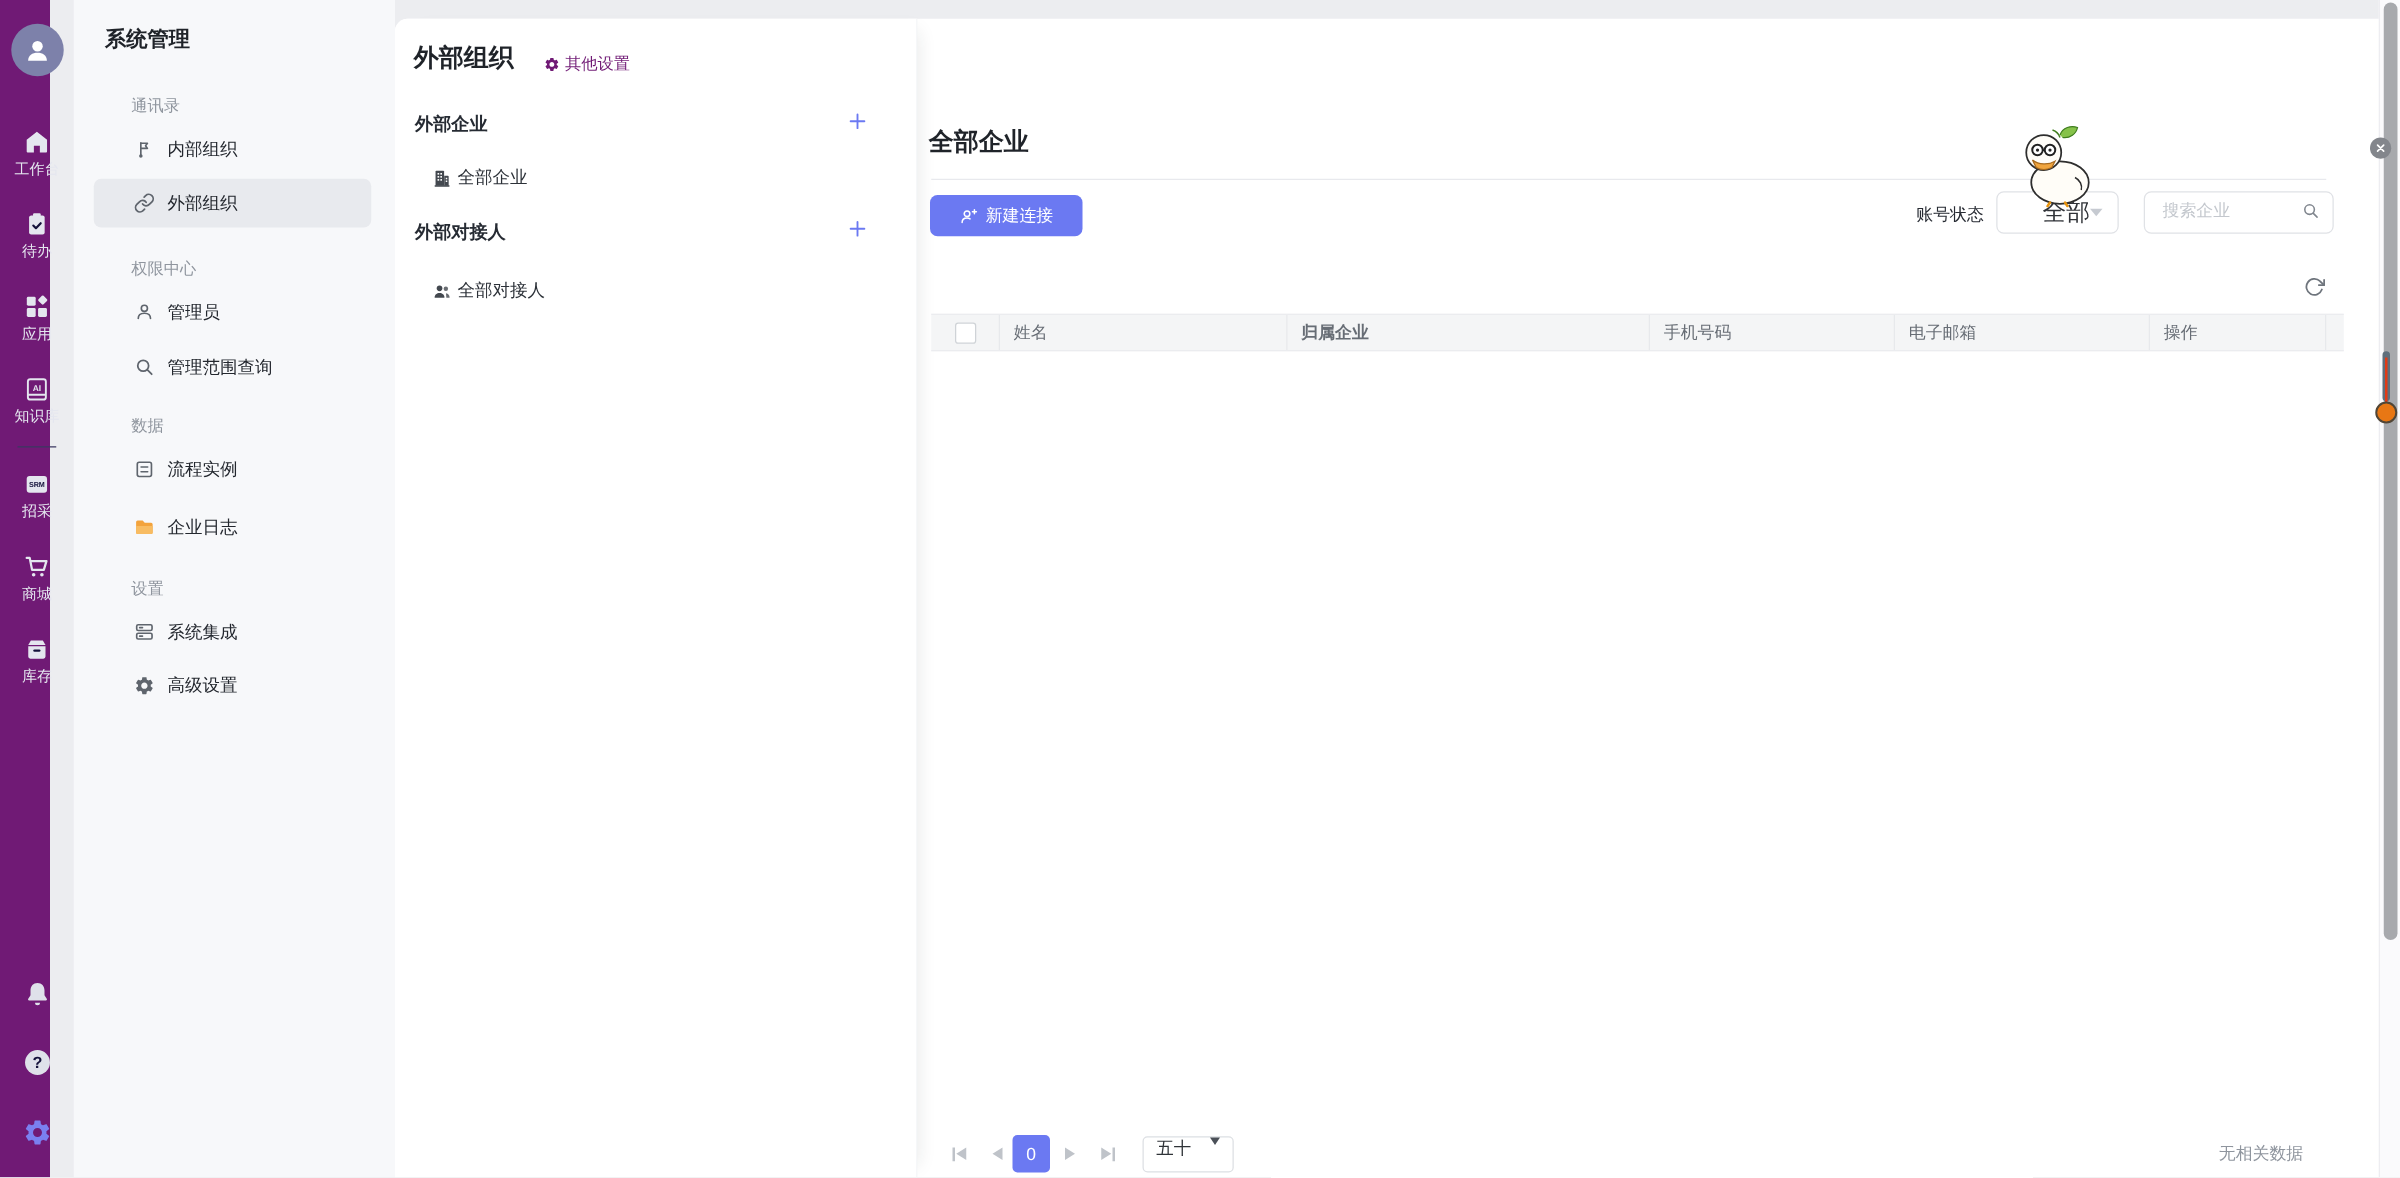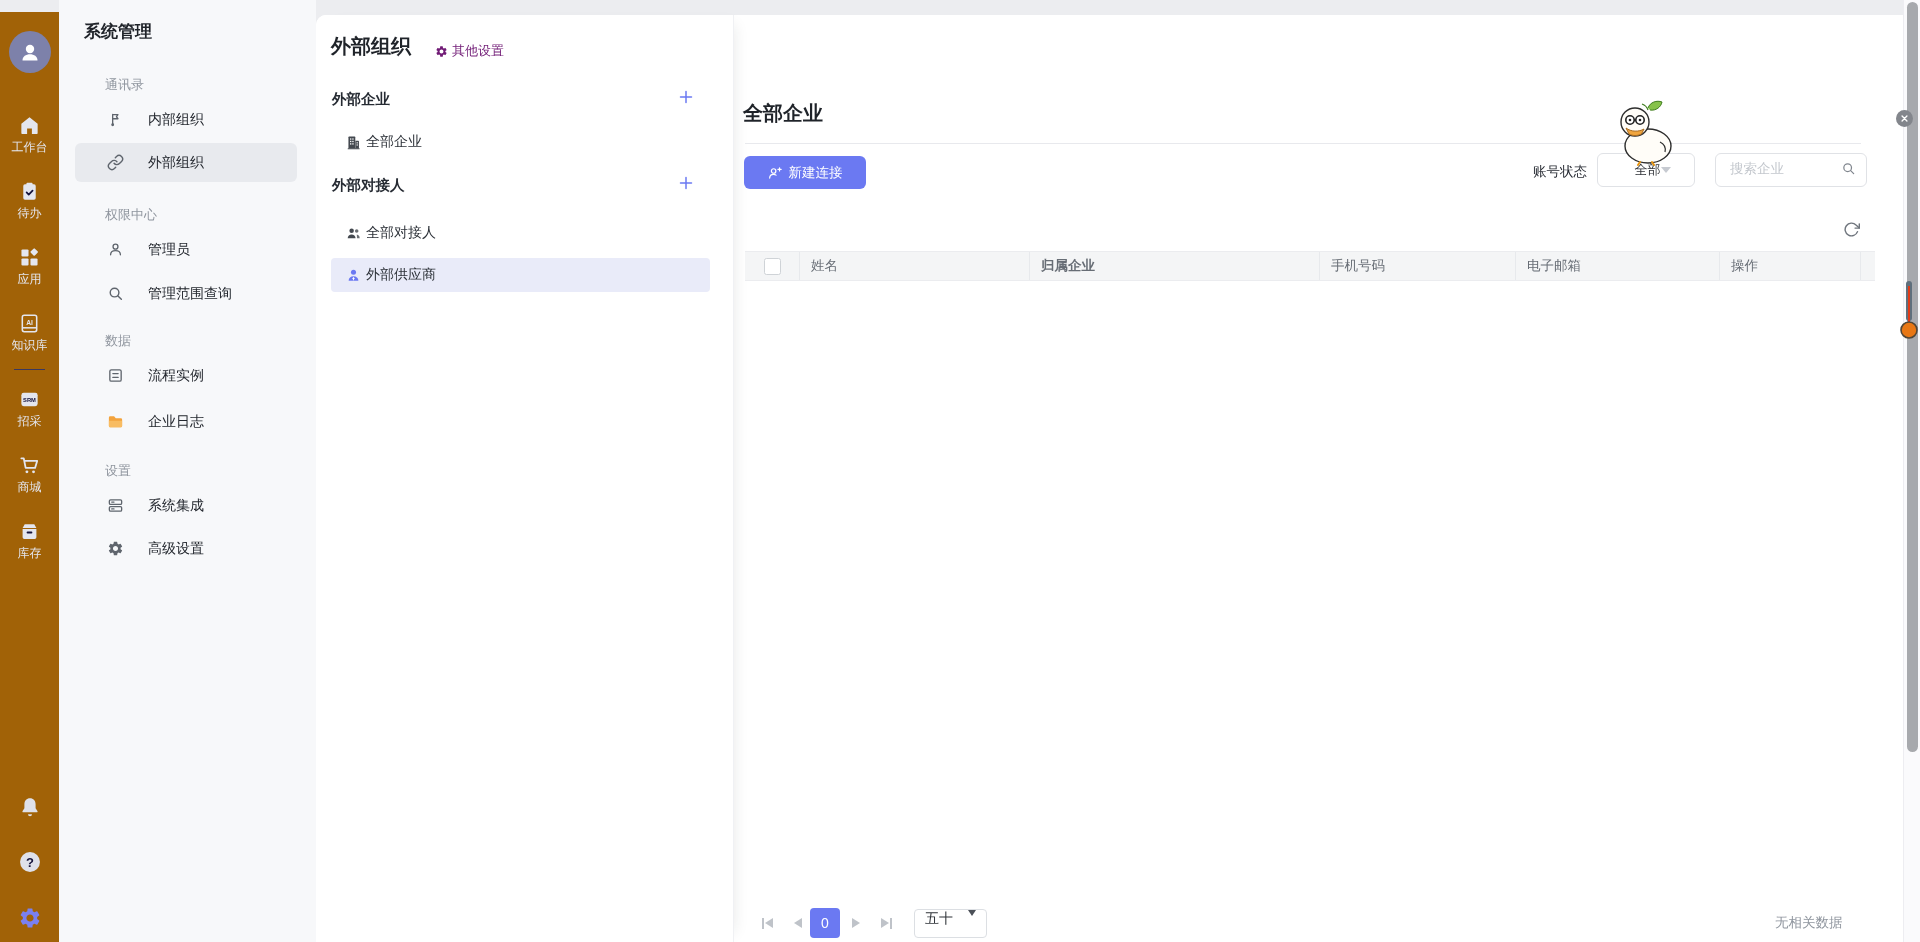--- a/index.html
+++ b/index.html
@@ -2,39 +2,39 @@
 <html><head>
 <meta charset="utf-8">
 <style>
   html,body{margin:0;padding:0;background:#ecedf0;}
   .page{position:relative;width:1920px;height:942px;overflow:hidden;background:#ecedf0;
         font-family:"Liberation Sans","DejaVu Sans",sans-serif;color:#1f2329;}
   svg{display:block;}
   .defs{position:absolute;width:0;height:0;overflow:hidden;}
 
   
-  .rail{position:absolute;left:0;top:0;bottom:0;width:59px;background:#a16207;z-index:6;margin-top:12px;}
+  .rail{position:absolute;left:0;top:0;bottom:0;width:40px;background:#701a75;z-index:6;}
   .avatar{position:absolute;left:9px;top:19px;width:42px;height:42px;border-radius:50%;
           background:#7d81aa;display:flex;align-items:center;justify-content:center;cursor:pointer;}
   .avatar svg{width:24px;height:24px;}
   .rail-item{position:absolute;left:0;width:59px;display:flex;flex-direction:column;align-items:center;
              gap:4px;color:#e4e6ef;cursor:pointer;}
   .rail-item svg{width:23px;height:23px;}
   .rail-item .rl{font-size:12px;line-height:1;}
   .rail-div{position:absolute;left:14px;top:357px;width:31px;height:1px;background:#3a3860;}
   .rail-b{position:absolute;left:0;width:59px;display:flex;justify-content:center;color:#dfe1ea;cursor:pointer;}
   .rail-b svg{width:24px;height:24px;}
   .rail-b.gear{color:#7a80f0;}
 
   
   .sidebar{position:absolute;left:59px;top:0;bottom:0;width:257px;background:#f7f8fa;z-index:5;}
   .sb-title{position:absolute;left:25px;top:20px;font-size:17px;font-weight:700;color:#1f2329;}
   .sb-sec{position:absolute;left:46px;font-size:13px;color:#8f959e;}
   .sb-it{position:absolute;left:16px;width:222px;height:39px;border-radius:6px;display:flex;align-items:center;
-         gap:24px;padding-left:32px;box-sizing:border-box;font-size:14px;color:#23272e;cursor:pointer;}
+         gap:10px;padding-left:32px;box-sizing:border-box;font-size:14px;color:#23272e;cursor:pointer;}
   .sb-it svg{width:17px;height:17px;color:#5f656d;flex:none;}
   .sb-it.on{background:#e8eaee;}
 
   
   .card{position:absolute;left:316px;top:15px;right:0;bottom:0;background:#fff;border-top-left-radius:10px;z-index:1;}
 
   
   .panel{position:absolute;left:0;top:0;bottom:0;width:417px;border-top-left-radius:10px;
          border-right:1px solid #f0f1f4;box-shadow:10px 0 14px -10px rgba(31,35,41,.10);background:#fff;}
   .p-title{position:absolute;left:15px;top:18px;font-size:20px;font-weight:700;color:#1f2329;}
@@ -50,22 +50,22 @@
   .p-it.on svg{color:#6b79f2;}
 
   
   .m-title{position:absolute;left:427px;top:85px;font-size:20px;font-weight:600;color:#1f2329;}
   .m-div{position:absolute;left:429px;top:128px;width:1116px;height:1px;background:#e8e9ed;}
   .btn-new{position:absolute;left:428px;top:141px;width:122px;height:33px;background:#6b79f2;border-radius:6px;
            color:#fff;font-size:13.5px;display:flex;align-items:center;justify-content:center;gap:6px;cursor:pointer;}
   .btn-new svg{width:15px;height:15px;}
   .f-label{position:absolute;left:1217px;top:148px;font-size:13.5px;color:#272b33;}
   .f-select{position:absolute;left:1281px;top:138px;width:98px;height:34px;border:1px solid #e0e2e6;border-radius:6px;
-            box-sizing:border-box;background:#fff;display:flex;align-items:center;justify-content:center;
-            padding:0 0 0 13px;font-size:13px;color:#303338;cursor:pointer;}
+            box-sizing:border-box;background:#fff;display:flex;align-items:center;justify-content:flex-end;
+            padding:0 12px 0 13px;font-size:19px;color:#303338;cursor:pointer;}
   .caret-lt{width:0;height:0;border-left:5px solid transparent;border-right:5px solid transparent;
             border-top:6px solid #c6cad1;}
   .f-search{position:absolute;left:1399px;top:138px;width:152px;height:34px;border:1px solid #e0e2e6;border-radius:6px;
             box-sizing:border-box;background:#fff;display:flex;align-items:center;padding:0 10px 4px 12px;gap:6px;}
   .f-search input{border:0;outline:0;flex:1;min-width:0;font-size:13.5px;color:#303338;background:transparent;
                   font-family:inherit;}
   .f-search input::placeholder{color:#c3c7cd;}
   .f-search svg{width:15px;height:15px;color:#80868e;flex:none;cursor:pointer;}
   .m-refresh{position:absolute;left:1527px;top:206px;width:17px;height:17px;color:#6f757d;cursor:pointer;}
 
@@ -392,26 +392,20 @@
 
       <div class="p-gh" style="top:161px">外部对接人</div>
       <svg class="p-add" style="top:160px">
           <use href="#sy-plus"></use>
         </svg>
       <div class="p-it" style="top:201px">
         <svg>
             <use href="#sy-people"></use>
           </svg>
         <span>全部对接人</span>
-      </div>
-      <div class="p-it on" style="top:243px">
-        <svg>
-            <use href="#sy-supplier"></use>
-          </svg>
-        <span>外部供应商</span>
       </div>
     </div>
 
     <div class="m-title">全部企业</div>
     <div class="m-div"></div>
 
     <div class="btn-new">
       <svg>
           <use href="#sy-user-plus"></use>
         </svg>

